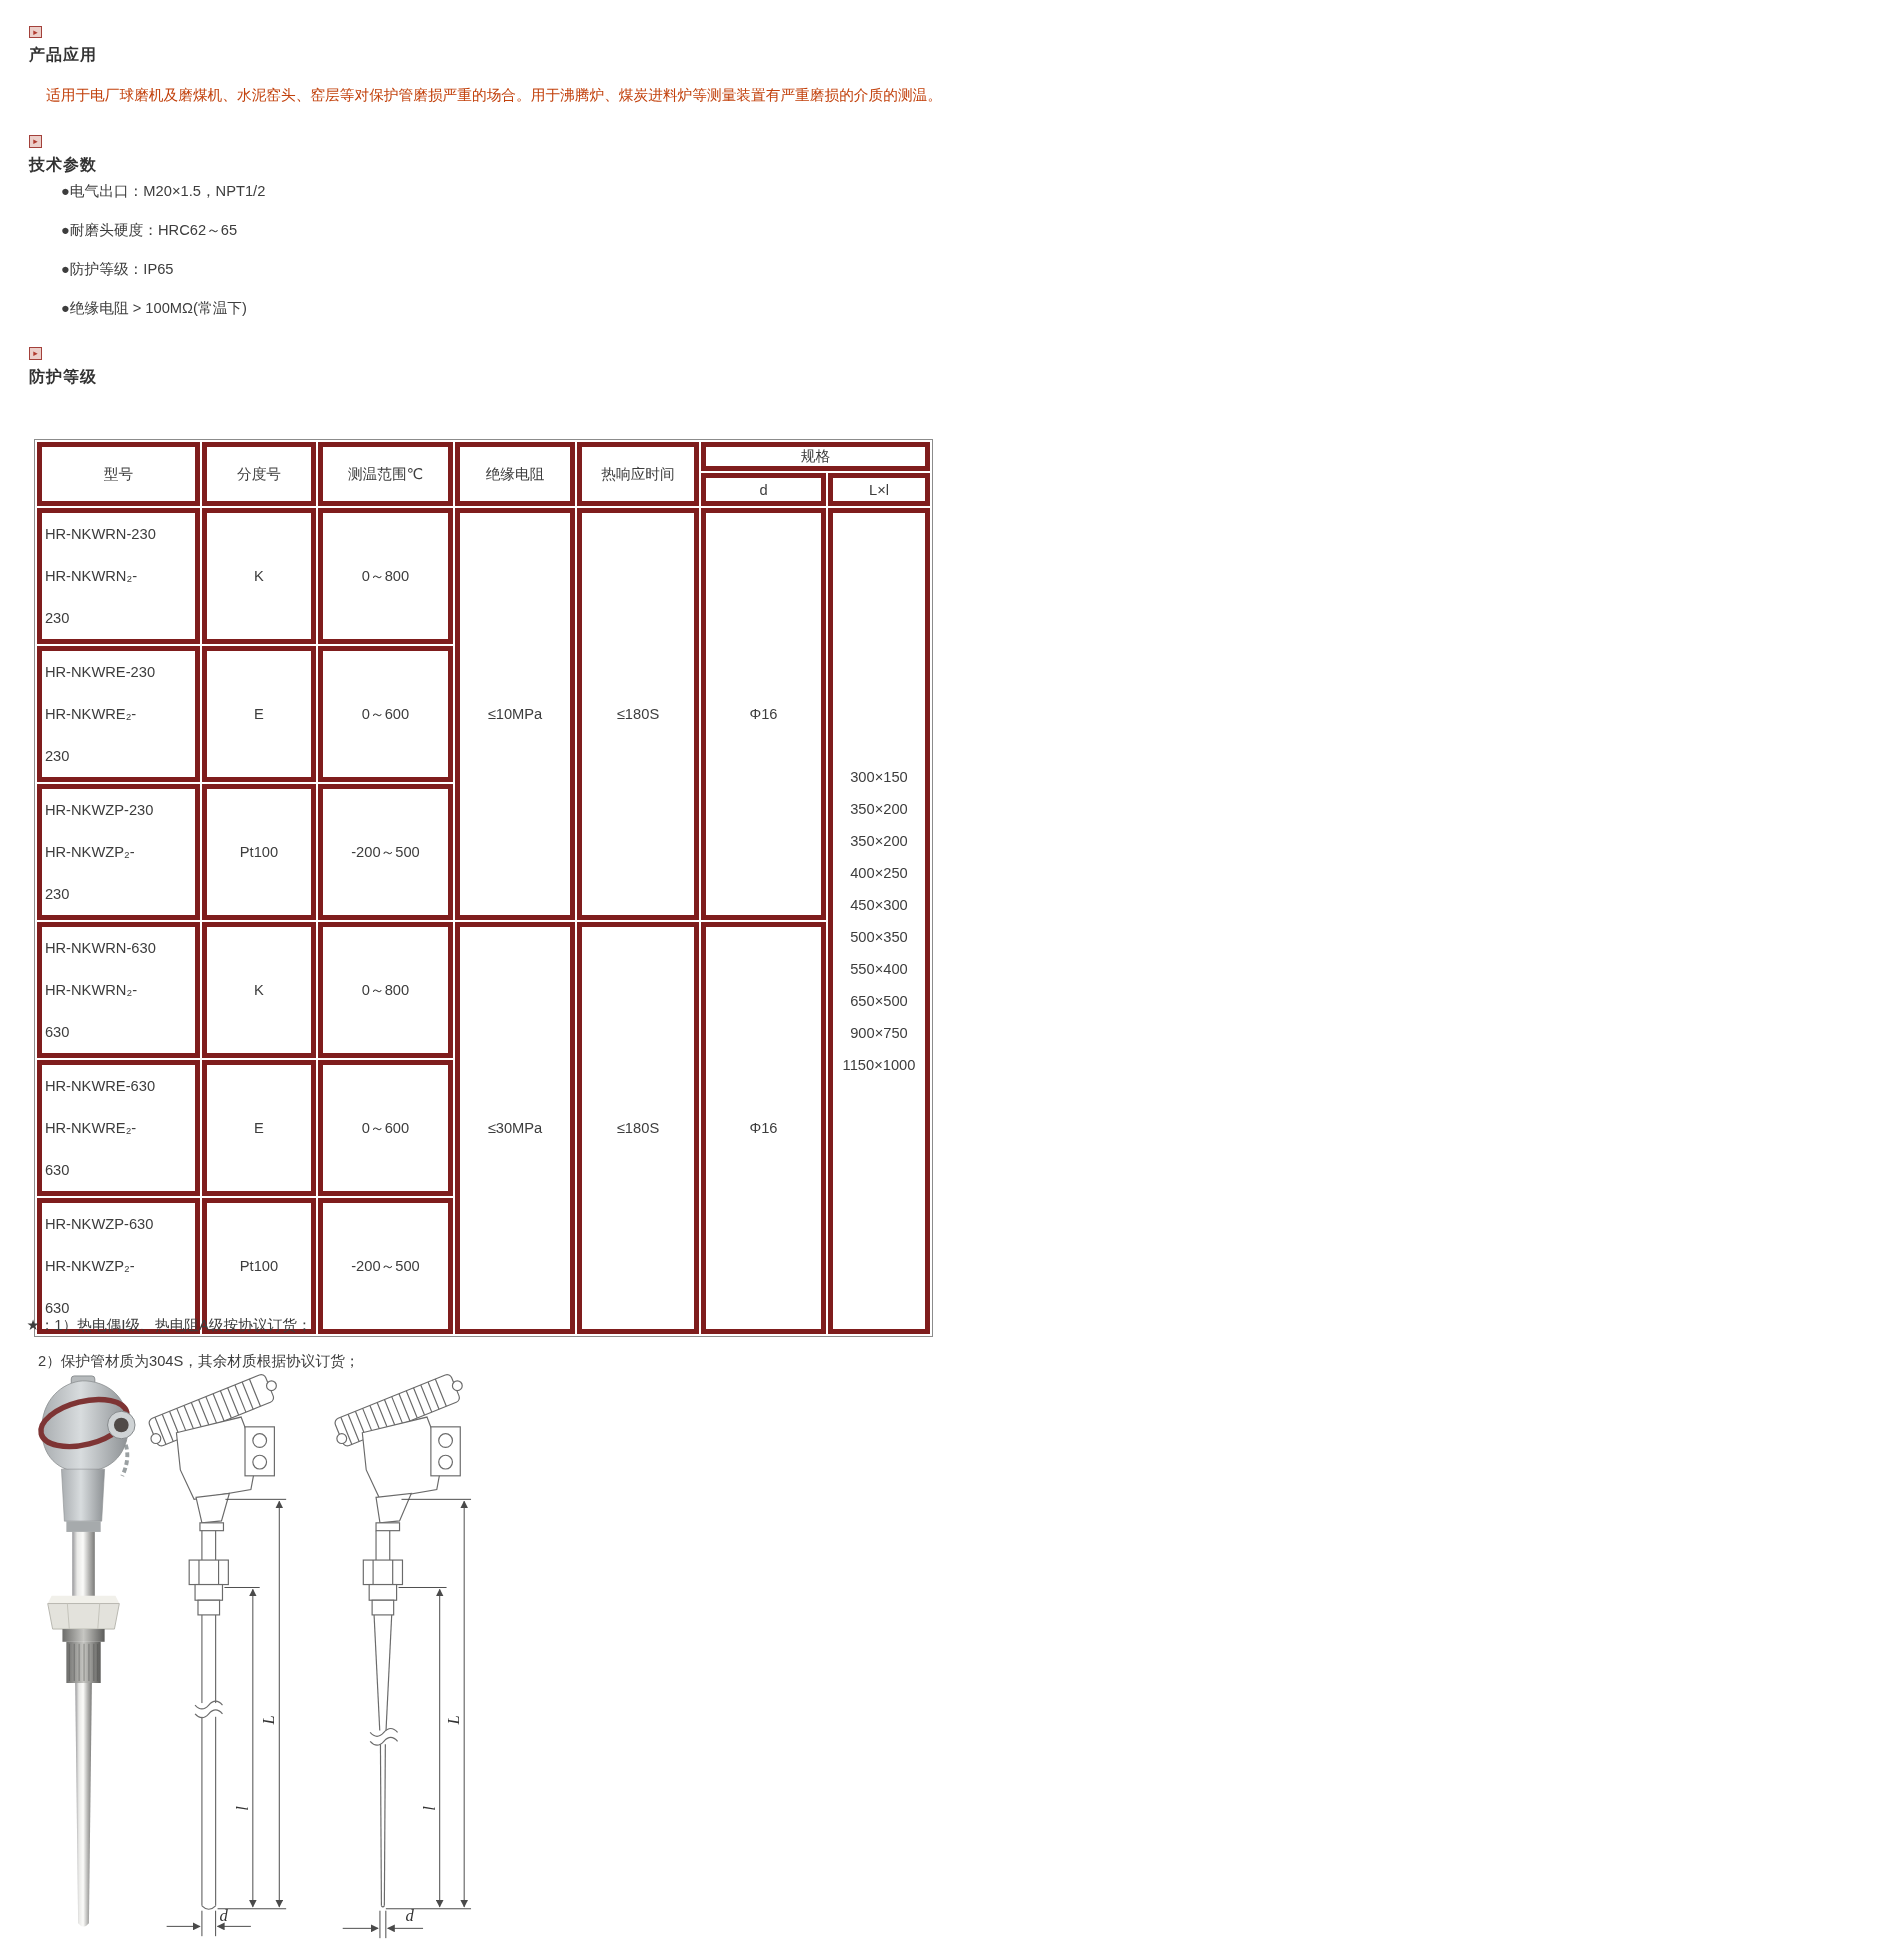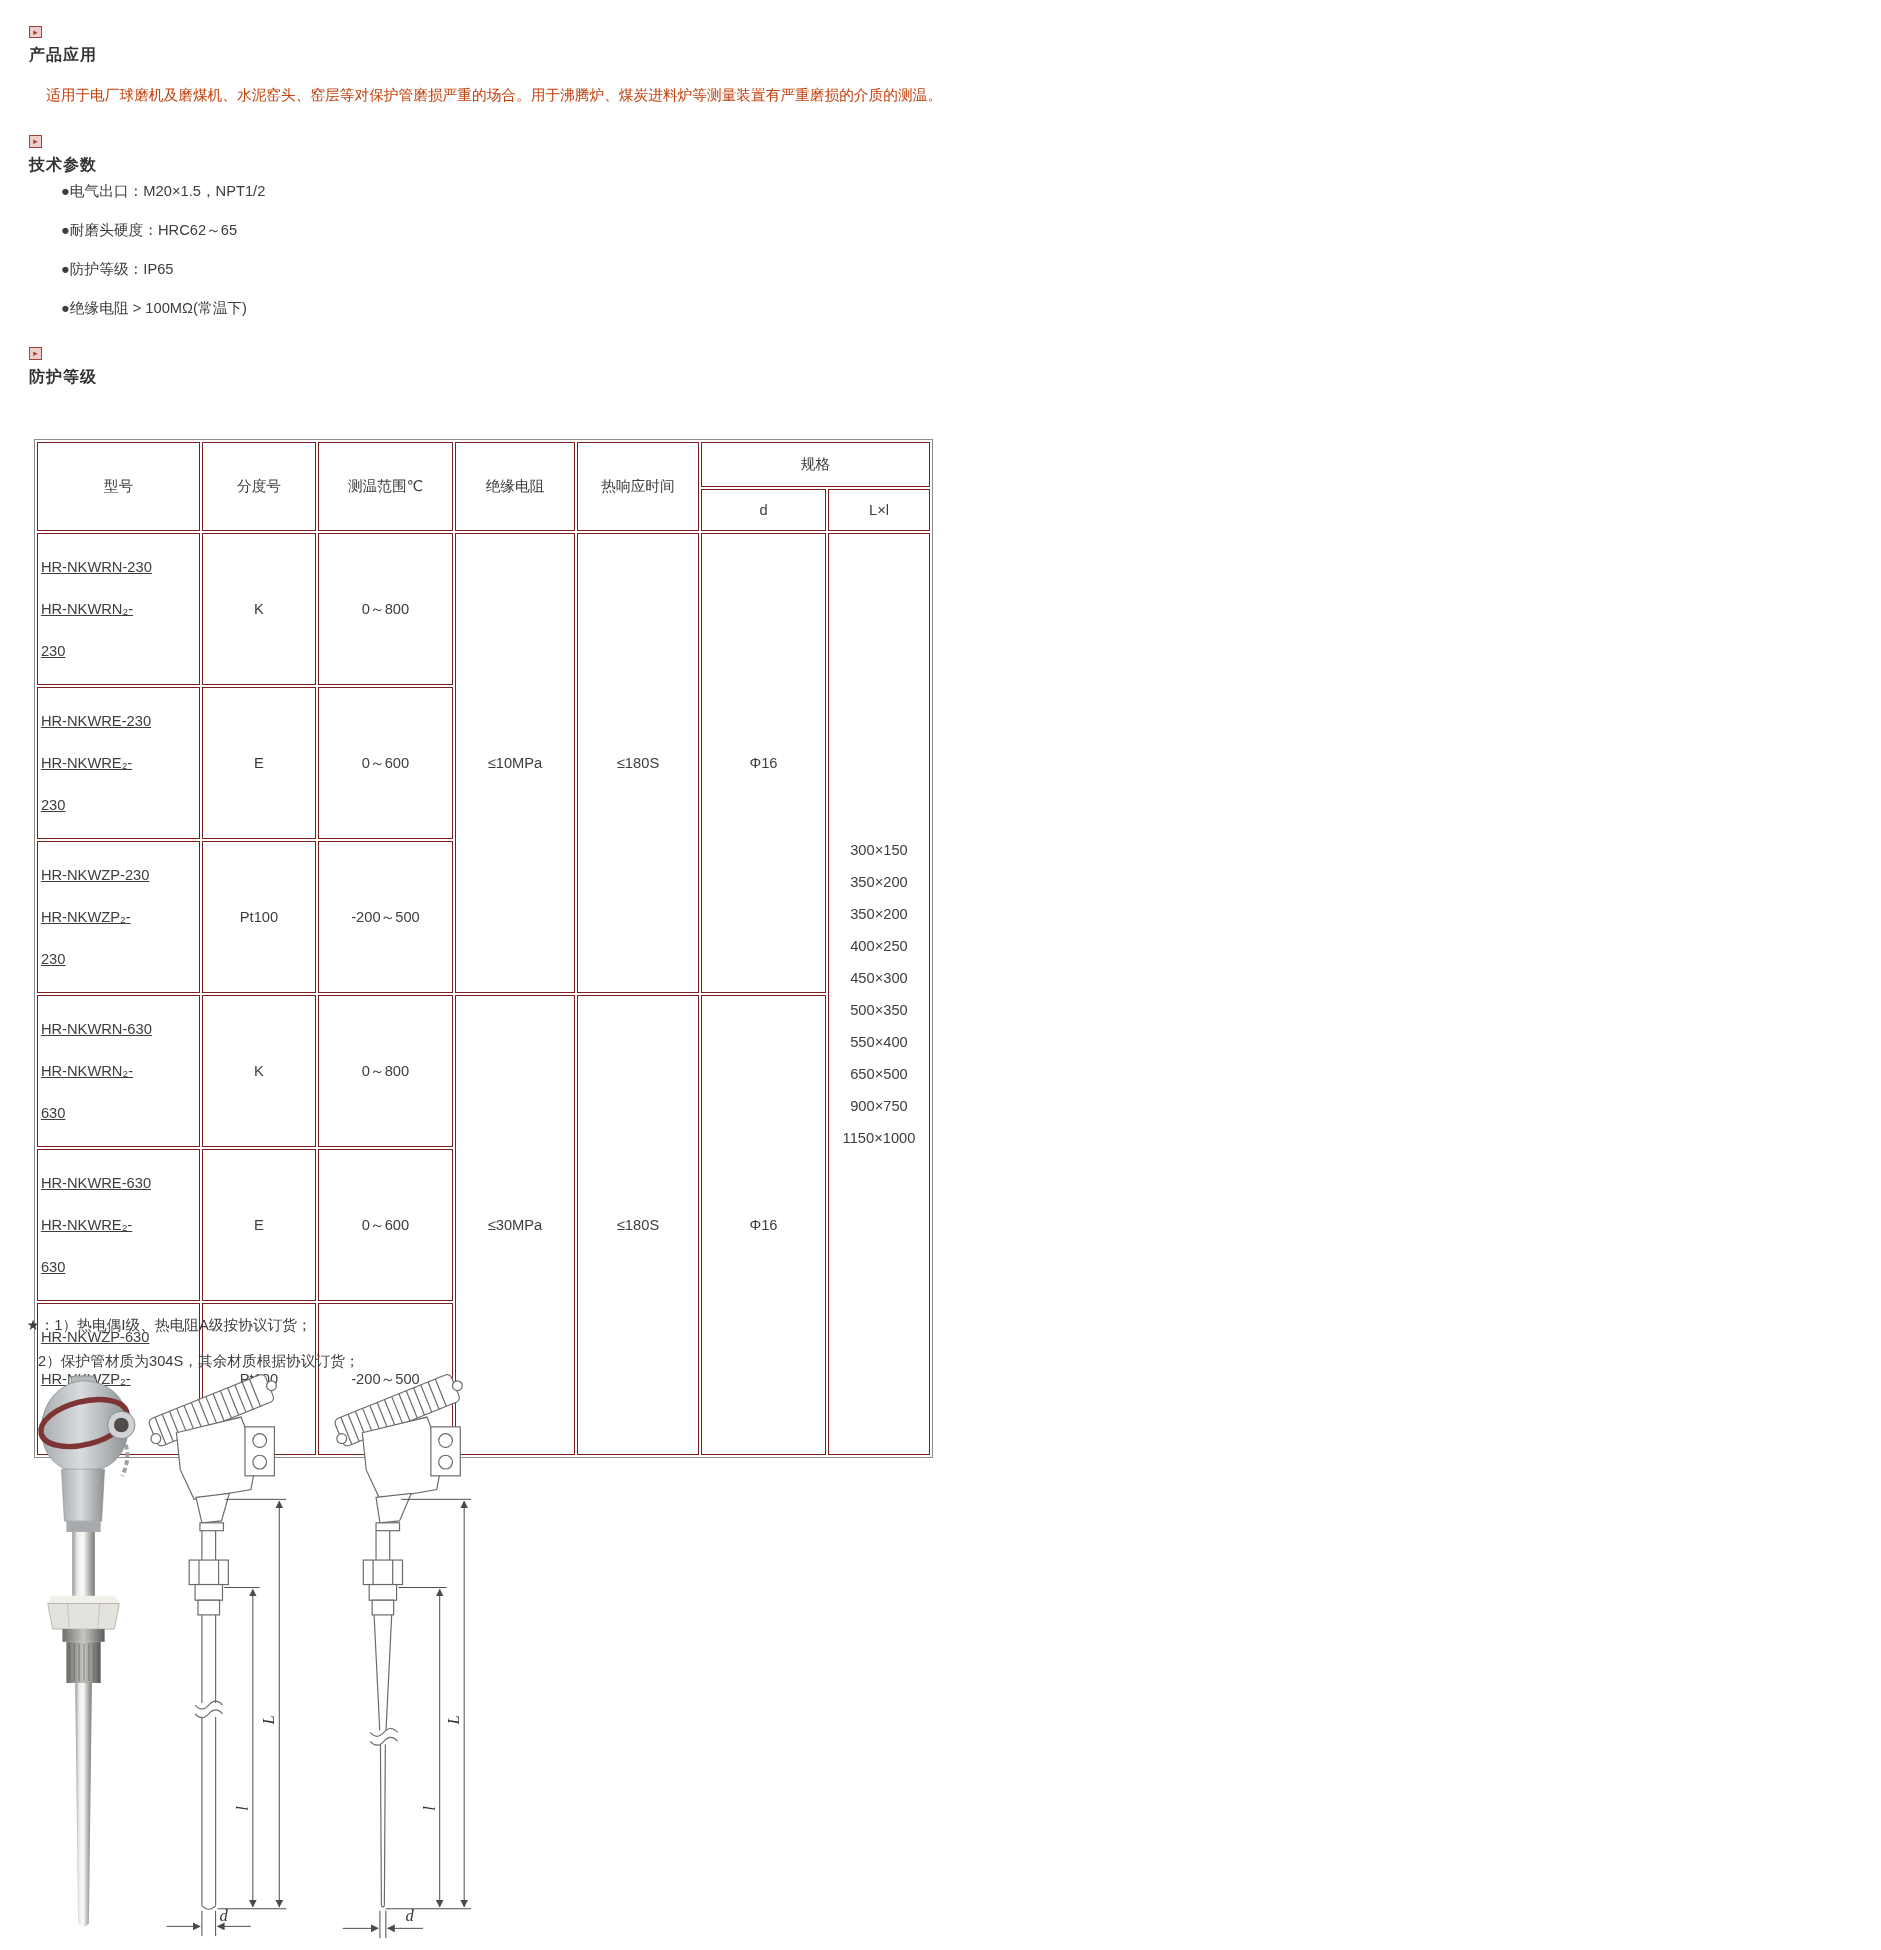--- a/index.html
+++ b/index.html
@@ -7,26 +7,26 @@
   body { font-family:"Liberation Sans","DejaVu Sans",sans-serif; color:#3d3d3d; position:relative; overflow:hidden; }
   .abs { position:absolute; }
   .sec-h { font-size:16px; font-weight:bold; color:#333333; letter-spacing:1px; }
   .para { font-size:14.7px; white-space:nowrap; color:#c2410c; }
   .red-ico { position:absolute; width:12.7px; height:12.7px; border:1px solid #a3403a; background:#eccfca;
              color:#b03a2e; font-size:8.8px; line-height:10.8px; text-align:center; overflow:hidden; }
   .tech-list .tech-item { font-size:14.7px; height:39px; white-space:nowrap; }
   .note { font-size:14.7px; white-space:nowrap; }
 
   table.spec { border-collapse:separate; border-spacing:2.9px; border:1px solid #8c8c8c; background:#ffffff; }
-  table.spec th, table.spec td { border:1px solid #7f1d1d; background:#ffffff; font-weight:normal;
-             font-size:14.7px; color:#3d3d3d; text-align:center; vertical-align:middle; padding:12px; }
+  table.spec th, table.spec td { border:5px solid #7f1d1d; background:#ffffff; font-weight:normal;
+             font-size:14.7px; color:#3d3d3d; text-align:center; vertical-align:middle; padding:0; }
   table.spec th.h-top { height:27.4px; }
   table.spec th.h-sub { height:33px; }
   table.spec td.model { text-align:left; padding-left:2.9px; }
-  table.spec td.model div { line-height:42px; white-space:nowrap;text-decoration:underline; }
+  table.spec td.model div { line-height:42px; white-space:nowrap; }
   table.spec td.lxl div { line-height:32px; }
   table.spec tr.brow td { height:127px; }
 
   svg text.dim { font-family:"Liberation Serif","DejaVu Serif",serif; font-style:italic; font-size:17px; fill:#333333; }
 </style>
 </head>
 <body>
 
 <div>
 

